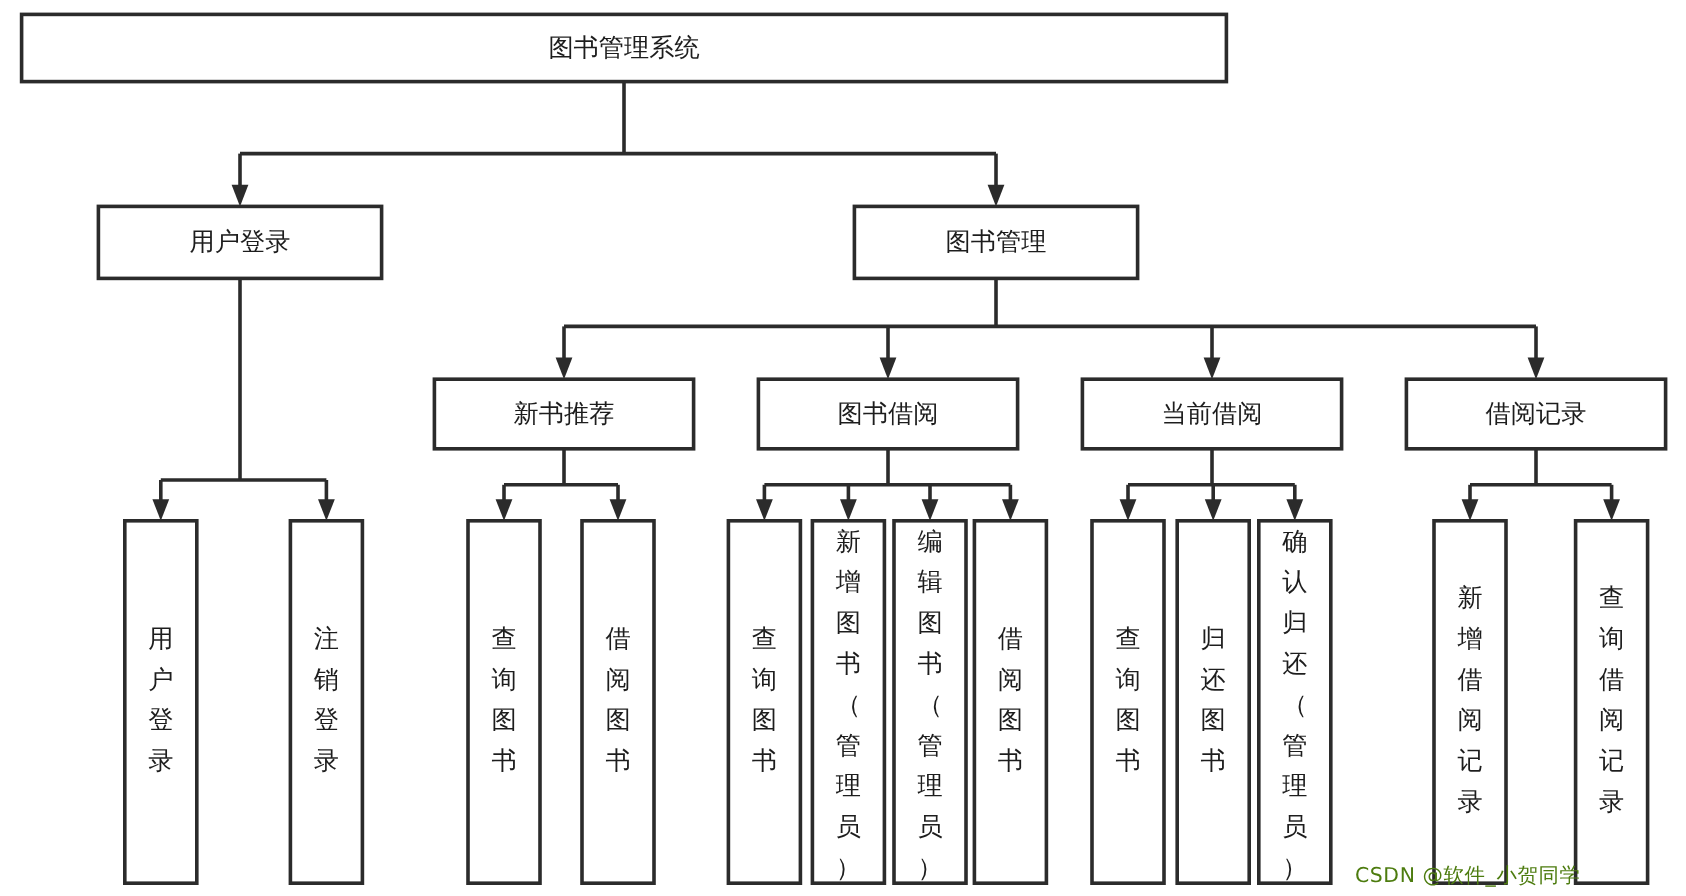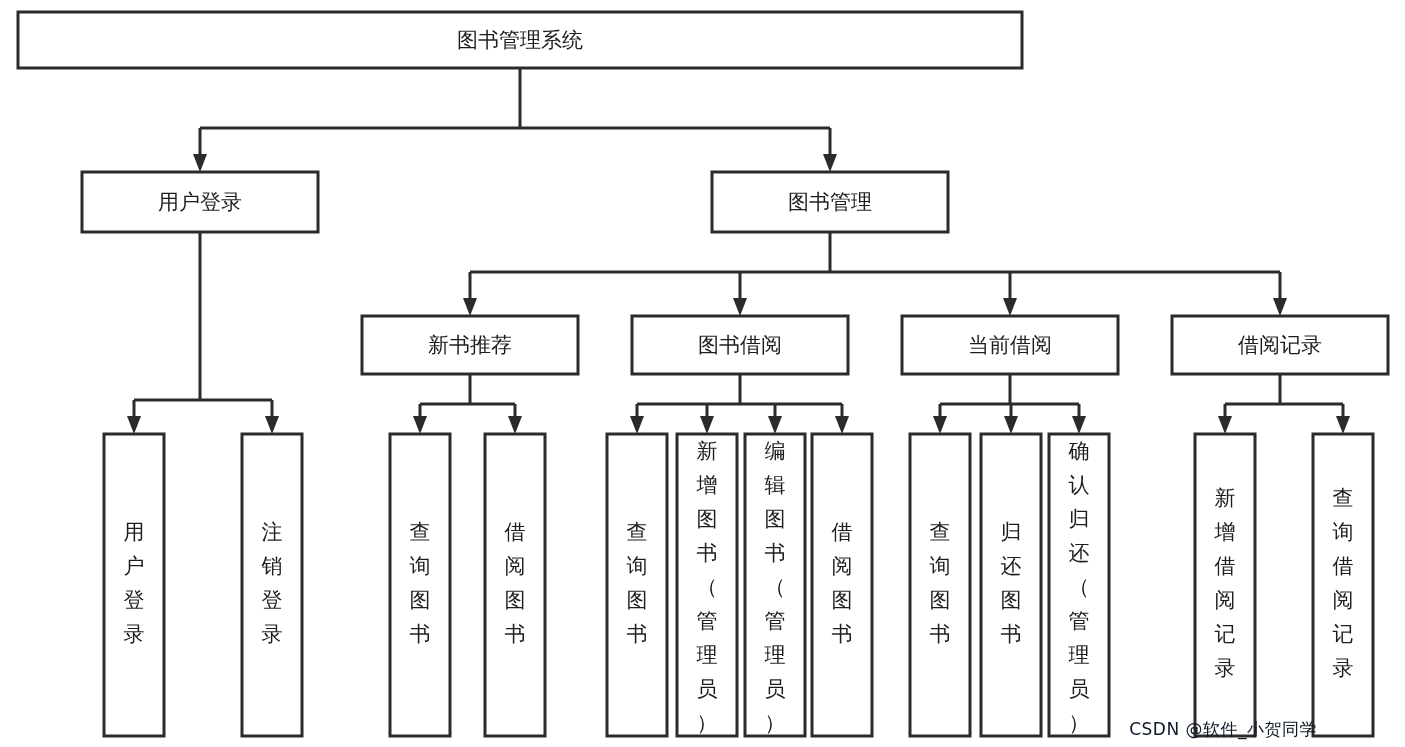--- a/index.html
+++ b/index.html
@@ -55,21 +55,21 @@
     font-size: 21px;
     fill: #1d1d1d;
     text-anchor: middle;
   }
   .watermark-text {
     position: absolute;
     right: 14px;
     bottom: 6px;
     font-family: "DejaVu Sans", "Liberation Sans", sans-serif;
     font-size: 17px;
-    color: #0f172a;
+    color: #4d7c0f;
     letter-spacing: 0.5px;
     white-space: nowrap;
     user-select: none;
     margin-left: 28px;
   }
 </style>
 </head>
 <body>
 
 <div id="diagram-root">

